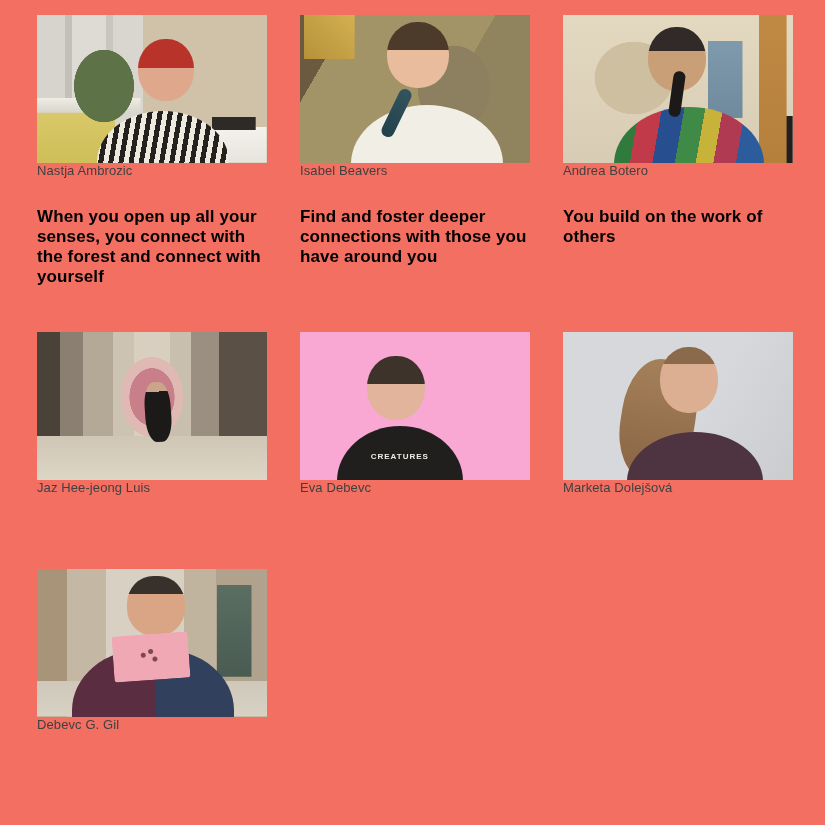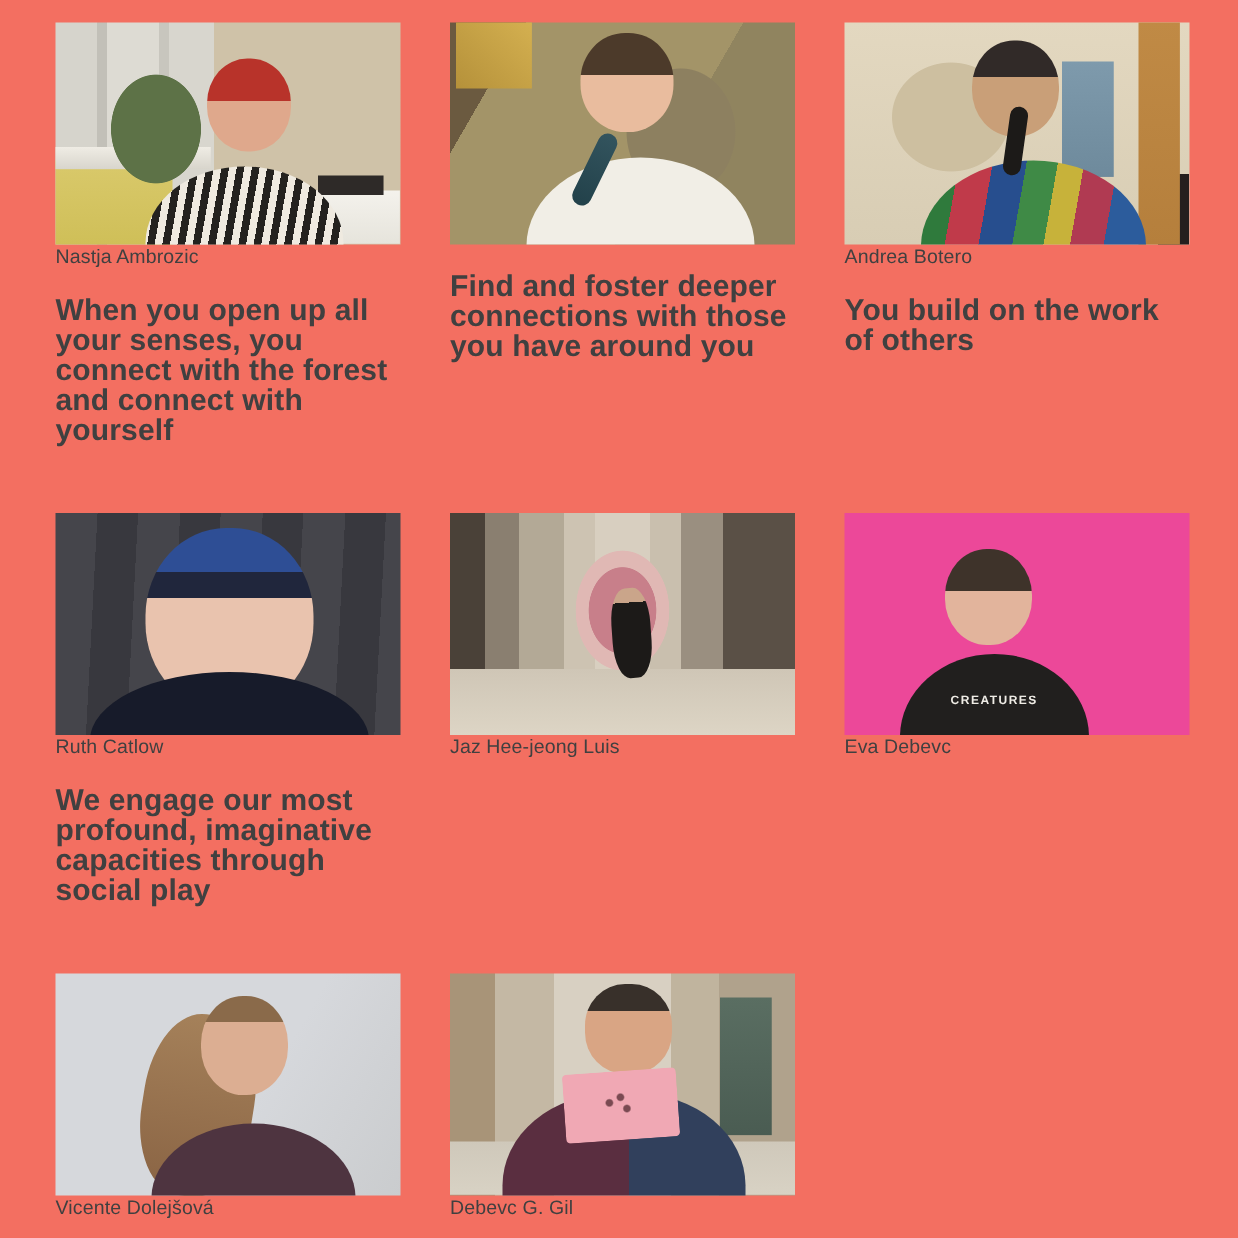--- a/index.html
+++ b/index.html
@@ -16,34 +16,34 @@
     grid-template-columns:repeat(3,230px);
     column-gap:33px;
     row-gap:45px;
     align-items:start;
   }
   .card{display:block;}
   .photo{
     position:relative;
     width:230px;height:148px;
     overflow:hidden;
-    background:#ec4899;
+    background:#f9a8d4;
   }
   .head,.torso,.prop{position:absolute;display:block;}
   .prop{display:none;}
   .pname{
     font-size:13px;line-height:16px;
     color:#404040;
     letter-spacing:.1px;
   }
   .quote{
-    margin-top:18px;
-    font-size:20px;line-height:20px;
+    margin-top:28px;
+    font-size:17px;line-height:20px;
     font-weight:600;
-    color:#404040;
+    color:#000000;
     letter-spacing:.1px;
     max-width:230px;
   }
 
   
   .p0{
     background:
       radial-gradient(closest-side,#5d7247 0 62%,rgba(93,114,71,0) 63%) 14% 42%/96px 116px no-repeat,
       linear-gradient(#efece4,#d8d5cc) 0 62%/45% 10% no-repeat,
       linear-gradient(#d9c96b,#cfbf58) left bottom/34% 38% no-repeat,
@@ -237,42 +237,34 @@
     <div class="pname">Nastja Ambrozic</div>
     <div class="quote">When you open up all your senses, you connect with the forest and connect with yourself</div>
   </article>
 
   <article class="card">
     <div class="photo p1">
       <span class="head"></span>
       <span class="torso"></span>
       <span class="prop"></span>
     </div>
+    <div class="pname">Isabel Beavers</div>
     <div class="quote">Find and foster deeper connections with those you have around you</div>
   </article>
 
   <article class="card">
     <div class="photo p2">
       <span class="head"></span>
       <span class="torso"></span>
       <span class="prop"></span>
     </div>
     <div class="pname">Andrea Botero</div>
     <div class="quote">You build on the work of others</div>
   </article>
 
-  <article class="card">
-    <div class="photo p3">
-      <span class="head"></span>
-      <span class="torso"></span>
-
-    </div>
-    <div class="pname">Ruth Catlow</div>
-    <div class="quote">We engage our most profound, imaginative capacities through social play</div>
-  </article>
 
   <article class="card">
     <div class="photo p4">
 
       <span class="prop"></span>
     </div>
     <div class="pname">Jaz Hee-jeong Luis</div>
   </article>
 
 
@@ -287,21 +279,21 @@
     <div class="pname">Eva Debevc</div>
     <div class="quote"></div>
   </article>
 
   <article class="card">
     <div class="photo p7">
       <span class="head"></span>
       <span class="torso"></span>
       <span class="prop"></span>
     </div>
-    <div class="pname">Vicente Dolejšová</div>
+    <div class="pname">Marketa Dolejšová</div>
     <div class="quote"></div>
   </article>
 
   <article class="card">
     <div class="photo p8">
       <span class="head"></span>
       <span class="torso"></span>
       <span class="prop"></span>
     </div>
     <div class="pname">Debevc G. Gil</div>

